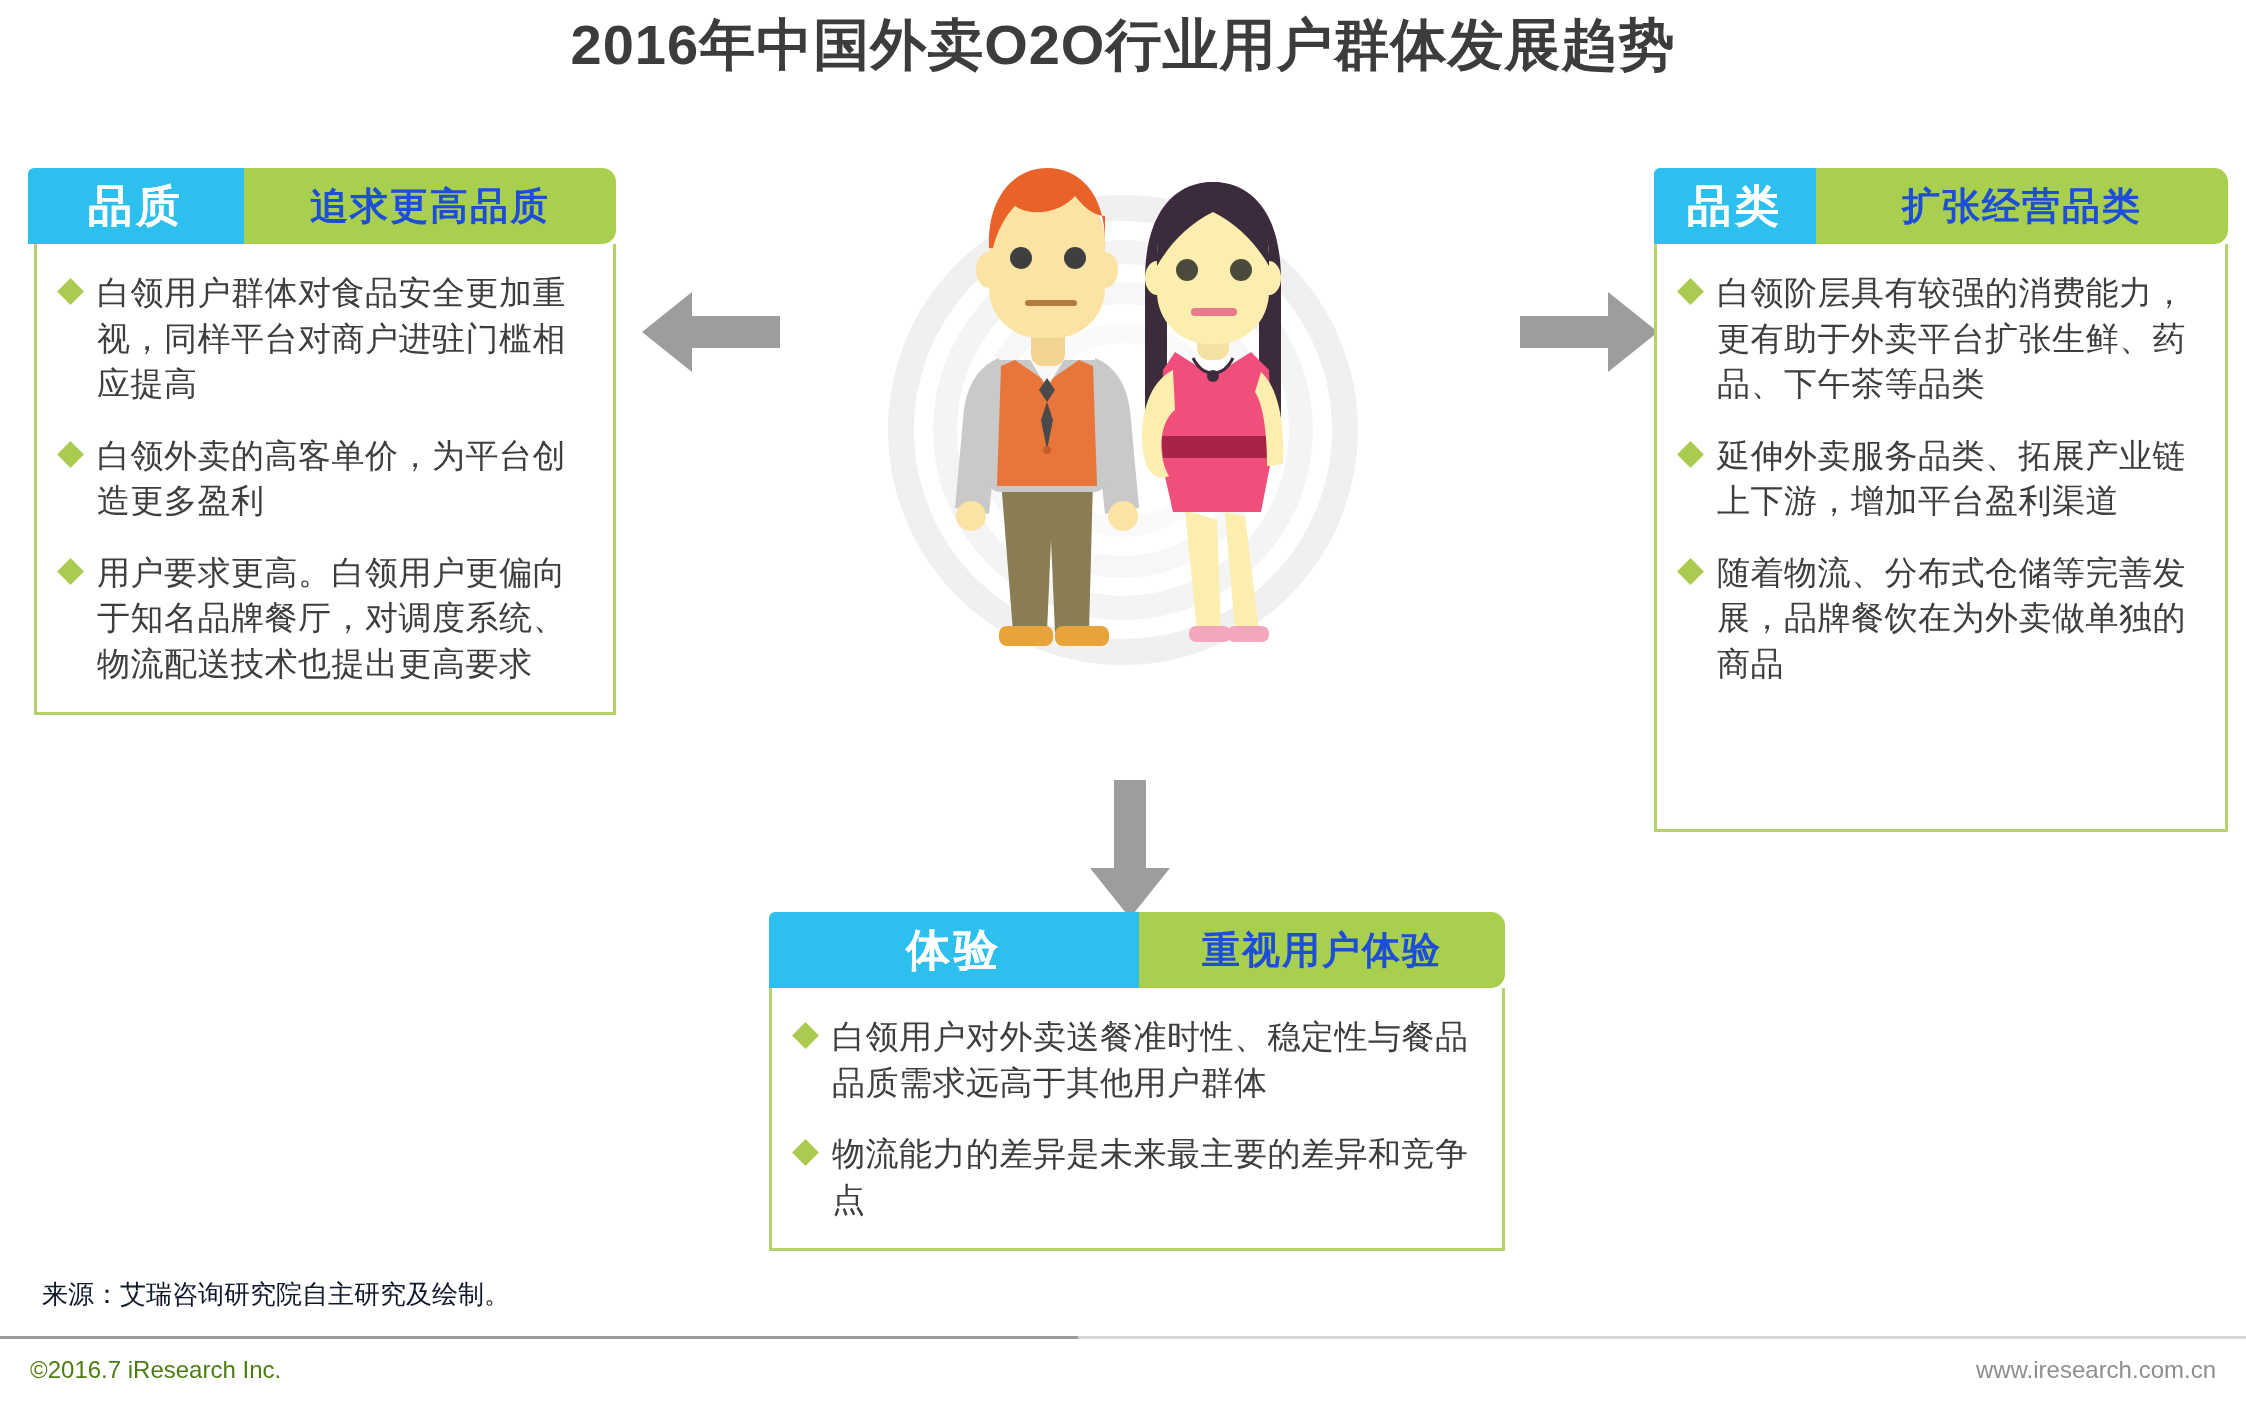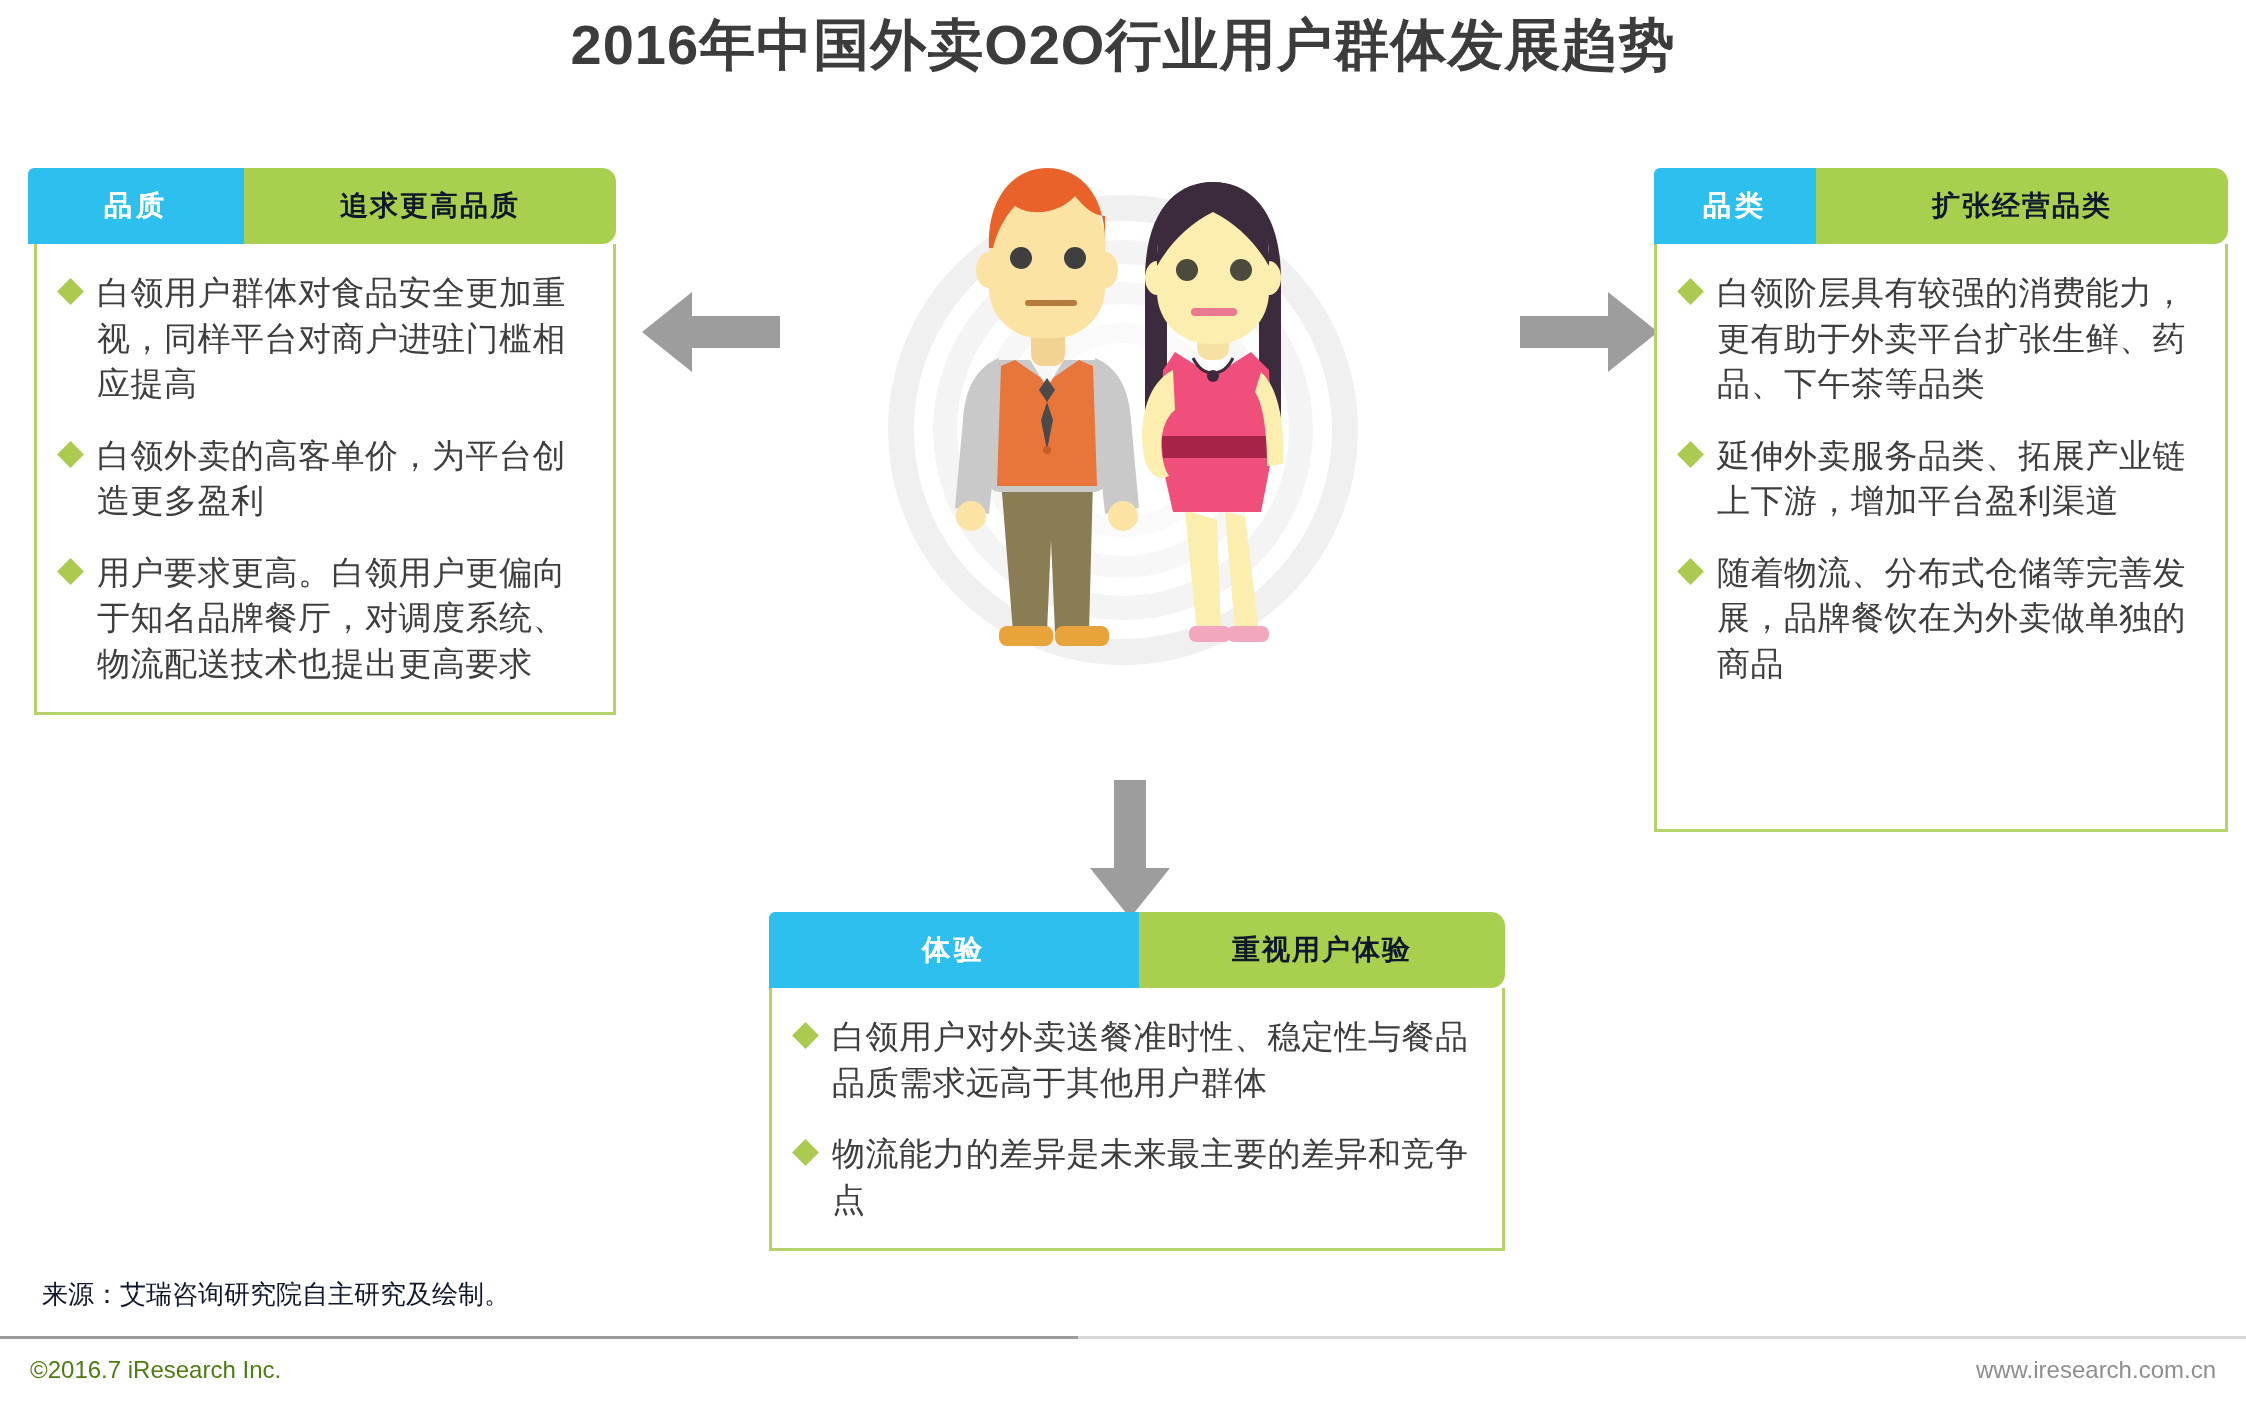--- a/index.html
+++ b/index.html
@@ -36,29 +36,29 @@
 
   
   .arrow { position: absolute; }
   .arrow svg { display: block; }
 
   
   .panel { position: absolute; }
   .panel-head { position: relative; display: flex; height: 76px; }
   .head-key {
     background: #2dc0ef; color: #fff;
-    font-size: 28px; font-weight: bold;
+    font-size: 44px; font-weight: bold;
     display: flex; align-items: center; justify-content: center;
     letter-spacing: 4px;
     text-shadow: 0 0 0 #fff;
     border-radius: 6px 0 0 0;
   }
   .head-val {
-    background: #a9cf4f; color: #0f172a;
-    font-size: 28px; font-weight: bold;
+    background: #a9cf4f; color: #1d4ed8;
+    font-size: 38px; font-weight: bold;
     display: flex; align-items: center; justify-content: center;
     letter-spacing: 2px; flex: 1;
     border-radius: 0 14px 14px 0;
   }
   .panel-body {
     border: 3px solid #b5d36a;
     border-top: none;
     background: #fff;
     padding: 26px 26px 26px 20px;
   }

